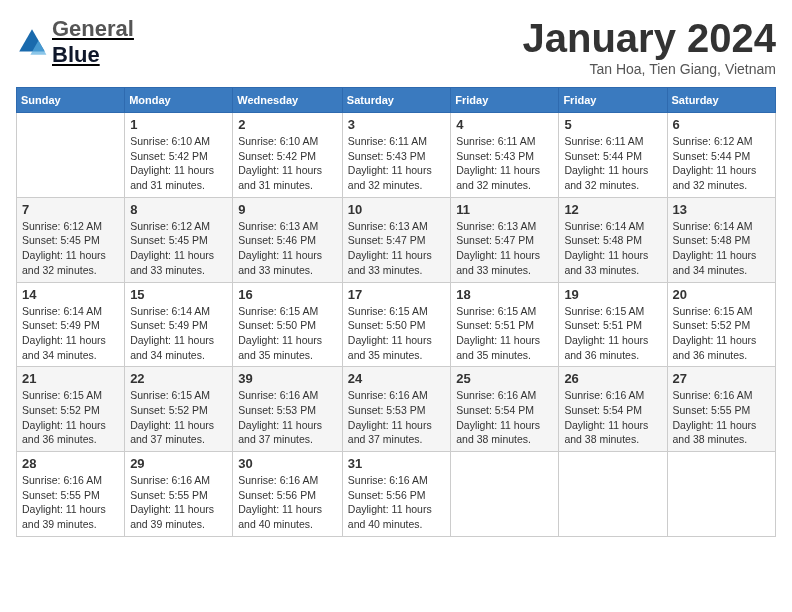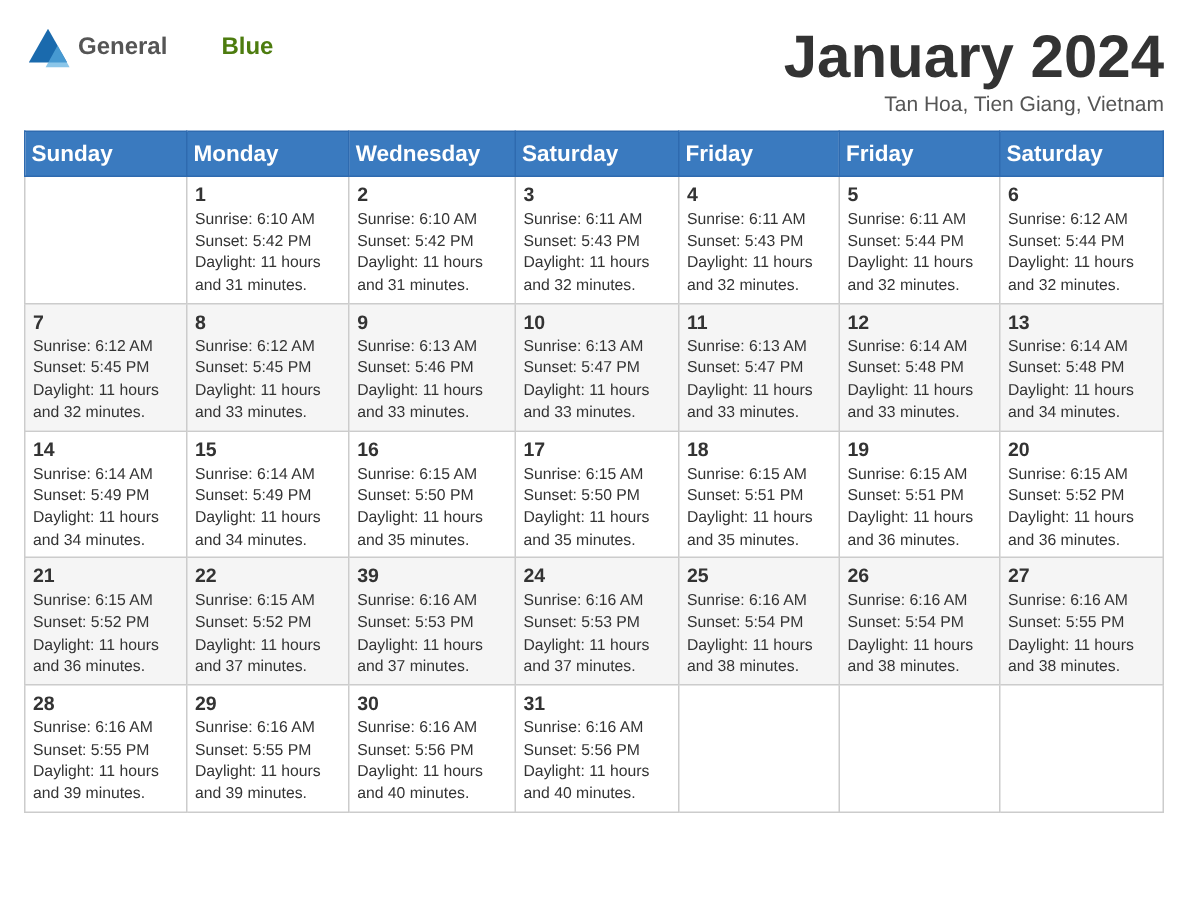--- a/index.html
+++ b/index.html
@@ -15,26 +15,27 @@
       justify-content: space-between;
       align-items: flex-start;
       margin-bottom: 10px;
     }
     .logo {
       display: flex;
       align-items: center;
     }
     .logo-text {
       display: flex;
-      flex-direction: row;
-      font-size: 16px;
-      font-weight: bold;
+      flex-direction: column;
+      font-size: 22px;
+      font-weight: bold;
+      text-decoration: underline;
     }
     .logo-general { color: #555; }
-    .logo-blue { color: #4d7c0f; margin-left: 36px; }
+    .logo-blue { color: #0f172a; }
     .logo-icon {
       width: 32px;
       height: 32px;
       margin-right: 4px;
     }
     .title-section {
       text-align: right;
     }
     .month-title {
       font-size: 40px;
@@ -48,21 +49,21 @@
     table {
       width: 100%;
       border-collapse: collapse;
       font-size: 11px;
     }
     thead tr th {
       background-color: #3a7abf;
       color: #fff;
       padding: 6px 4px;
       text-align: left;
-      font-size: 15px;
+      font-size: 11px;
       font-weight: bold;
       border: 1px solid #2e6aaf;
     }
     tbody tr td {
       border: 1px solid #ccc;
       padding: 4px 5px;
       vertical-align: top;
       width: 113px;
       min-height: 80px;
       background: #fff;

